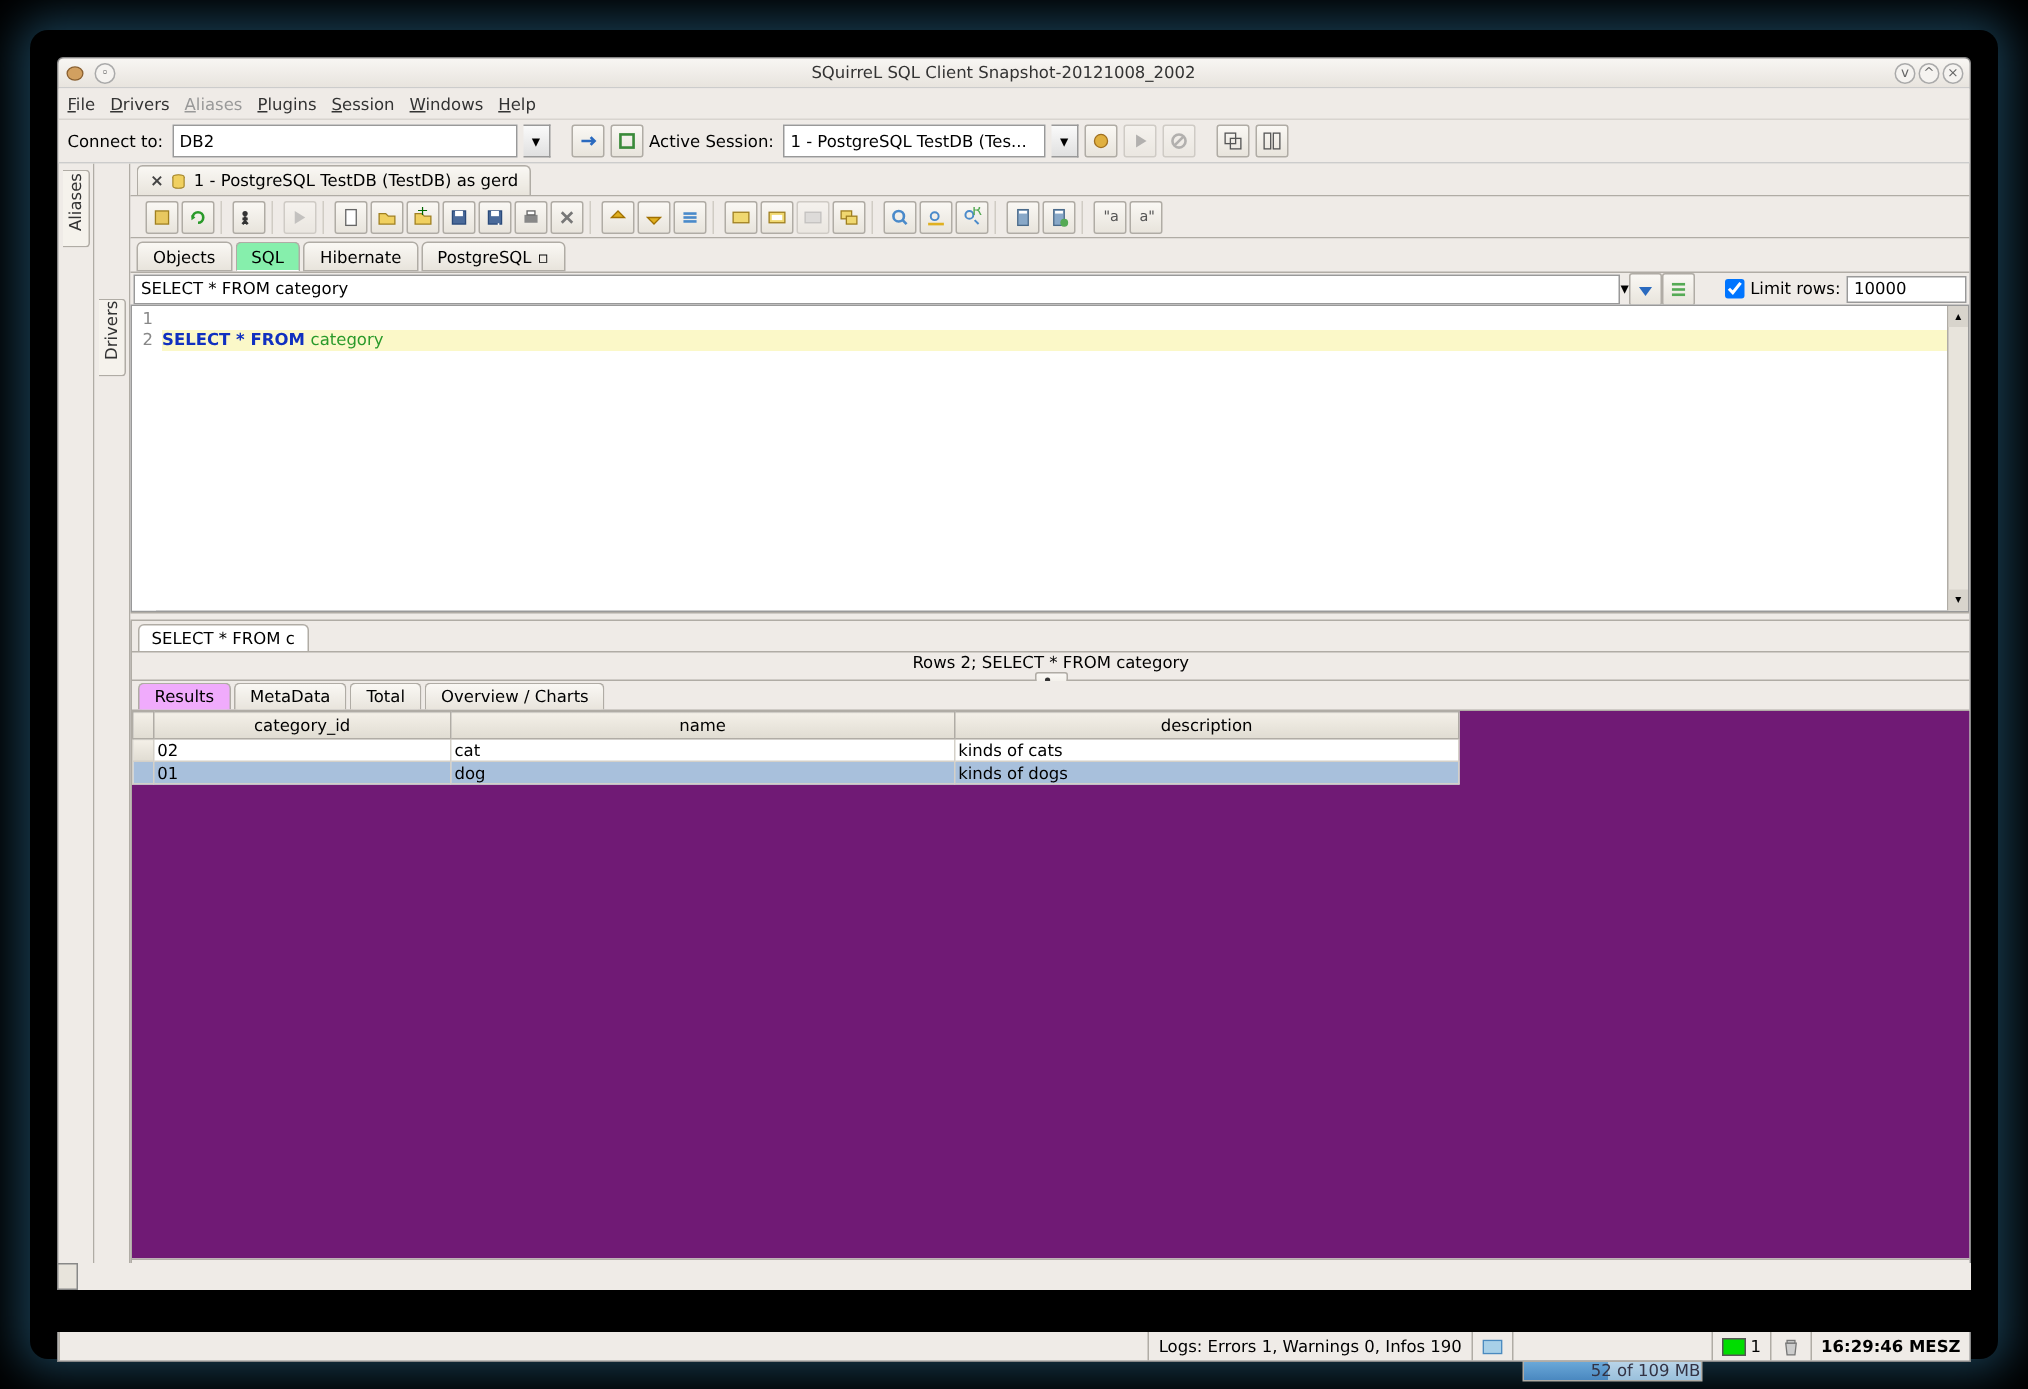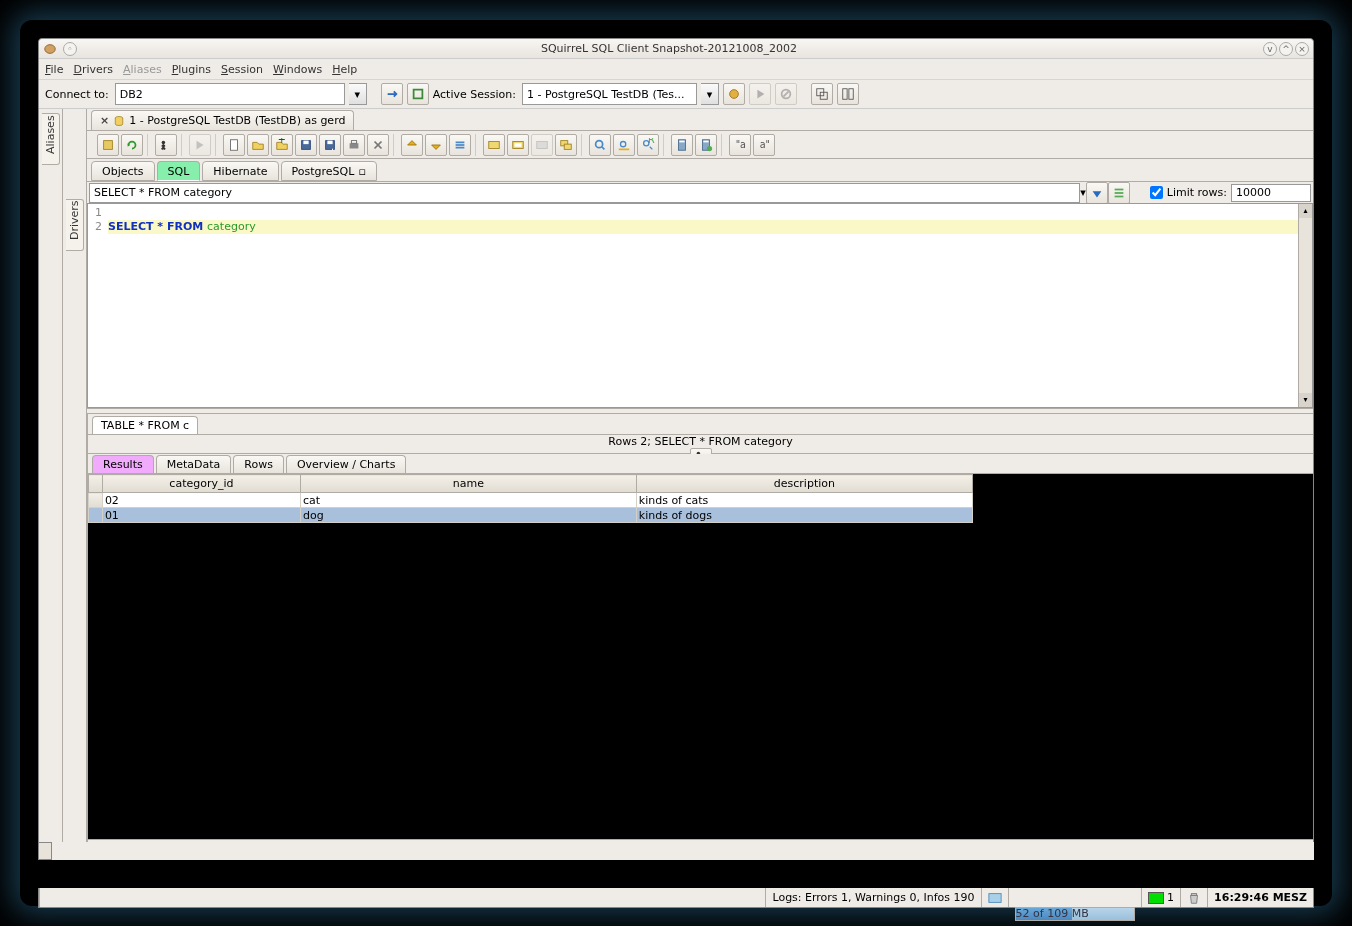--- a/index.html
+++ b/index.html
@@ -54,36 +54,36 @@
 .scrollbar-v .arr.up{top:0;} .scrollbar-v .arr.dn{bottom:0;}
 .split-h { height: 6px; background: #efebe7; border-top:1px solid #b0aca5; border-bottom:1px solid #b0aca5; }
 .results-pane { flex: 1; display: flex; flex-direction: column; border-left:1px solid #b0aca5;}
 .res-tabs { height: 20px; display: flex; align-items: flex-end; padding-left: 4px; background: #efebe7;}
 .res-tab { height: 18px; background: #fff; border: 1px solid #b0aca5; border-bottom:none; padding: 0 8px; display:flex; align-items:center; border-radius: 4px 4px 0 0; font-family:monospace;}
 .res-info { height: 20px; padding: 0 6px; display: flex; align-items: center; font-family: monospace; border: 1px solid #b0aca5; border-left:none; border-right:none; background:#efebe7;flex-direction:column; }
 .res-info .sp { flex: 1; }
 .sub-tabs { height: 20px; display: flex; align-items: flex-end; padding-left: 4px; background: #efebe7; border-bottom:1px solid #b0aca5;}
 .sub-tab { height: 18px; background: linear-gradient(#faf8f4,#e8e4dc); border: 1px solid #b0aca5; border-bottom:none; padding: 0 10px; display:flex; align-items:center; border-radius: 4px 4px 0 0; margin-right:2px;}
 .sub-tab.active { background:#f0abfc;text-align:center; }
-.table-area { flex: 1; background: #000000; overflow: auto; }
+.table-area { flex: 1; background: #701a75; overflow: auto; }
 table.data { border-collapse: collapse; background: #fff; width: 885px; }
 table.data th { background: linear-gradient(#f4f0e8,#e0dcd2); border: 1px solid #b0aca5; height: 18px; font-weight: normal; }
 table.data td { border: 1px solid #d4d0c8; height: 15px; padding: 0 2px; }
 table.data tr.sel td { background: #a8c0dc; }
 table.data td.editing { background: #ffff00; }
 .rowhdr { width: 14px; background: linear-gradient(#f4f0e8,#e0dcd2); border:1px solid #b0aca5;}
 .bottom-status { height: 18px; background: #efebe7; border-top: 1px solid #b0aca5; display: flex; align-items: center; padding: 0 4px; font-family:monospace;}
 .bottom-status .path { flex: 1; font-weight: bold; }
 .message-area { position: absolute; left: 38px; width: 1276px; top: 842px; height: 18px; display:flex; background:#efebe7; }
 .message-area .msg { flex:1; background: #00ff00; color: #003300; font-family: monospace; padding: 0 2px; height:16px; border:1px solid #888; overflow:hidden;}
 .message-area .sbv { width:14px; background:#e8e4dc; border:1px solid #888;}
 .statusbar { position: absolute; left: 38px; width: 1276px; top: 888px; height: 20px; background: #efebe7; display: flex; align-items: center; border: 1px solid #888; border-top:none;}
 .statusbar .cell { border-left: 1px solid #b0aca5; padding: 0 6px; height: 100%; display:flex; align-items:center;}
 .statusbar .flex { flex: 1; }
-.mem { width: 120px; height: 14px; border: 1px solid #b0aca5; background: linear-gradient(#b8d4e8,#9ac0dc); position: relative; font-size: 10px; text-align:left; line-height:12px; color:#334;margin-top:33px;}
+.mem { width: 120px; height: 14px; border: 1px solid #b0aca5; background: linear-gradient(#b8d4e8,#9ac0dc); position: relative; font-size: 10px; text-align:right; line-height:12px; color:#334;margin-top:33px;}
 .mem .fill { position:absolute; left:0; top:0; bottom:0; width:48%; background: linear-gradient(#6aa8d8,#4a88c0);}
 .mem .txt { position:relative;}
 .ind-green { width:16px; height:12px; background:#00dd00; border:1px solid #555;}
 </style>
 </head>
 <body>
 
 <div class="outer-glow"></div>
 
 <div class="window">
@@ -404,21 +404,21 @@
           <div class="arr up">▴</div>
             <div class="arr dn">▾</div>
         </div>
       </div>
 
       <div class="split-h"></div>
 
       <div class="results-pane">
         <div class="res-tabs">
           <div class="res-tab">
-              <span>TABLE * FROM c</span>
+              <span>SELECT * FROM c</span>
             </div>
         </div>
         <div class="res-info">
           <span>Rows 2;  SELECT * FROM category</span>
           <span class="sp"></span>
           <div class="ibtn">
               <svg viewBox="0 0 16 16">
                 <circle cx="5" cy="5" r="2" fill="#333"></circle>
                 <line x1="5" y1="7" x2="5" y2="13" stroke="#333" stroke-width="2"></line>
               </svg>
@@ -437,21 +437,21 @@
             </div>
         </div>
         <div class="sub-tabs">
           <div class="sub-tab active">
               <span>Results</span>
             </div>
           <div class="sub-tab">
               <span>MetaData</span>
             </div>
           <div class="sub-tab">
-              <span>Rows</span>
+              <span>Total</span>
             </div>
           <div class="sub-tab">
               <span>Overview / Charts</span>
             </div>
         </div>
         <div class="table-area">
           <table class="data">
             <tbody>
                 <tr>
               <th class="rowhdr"></th>

